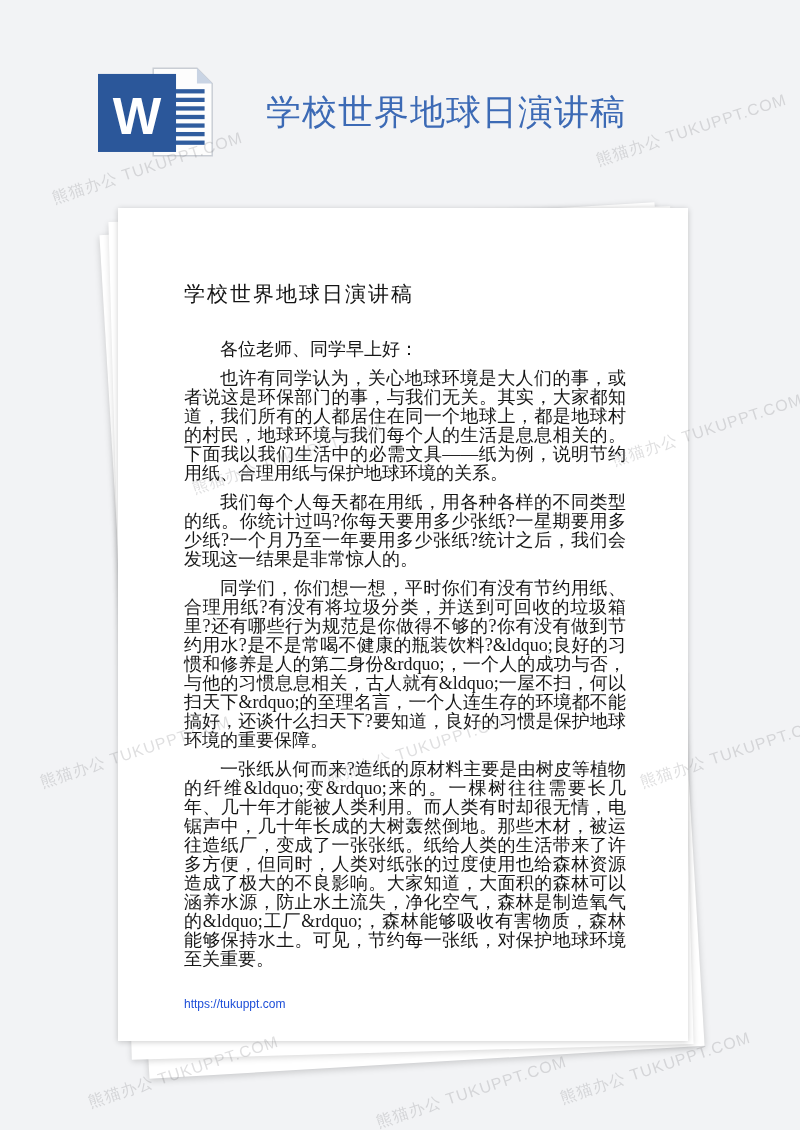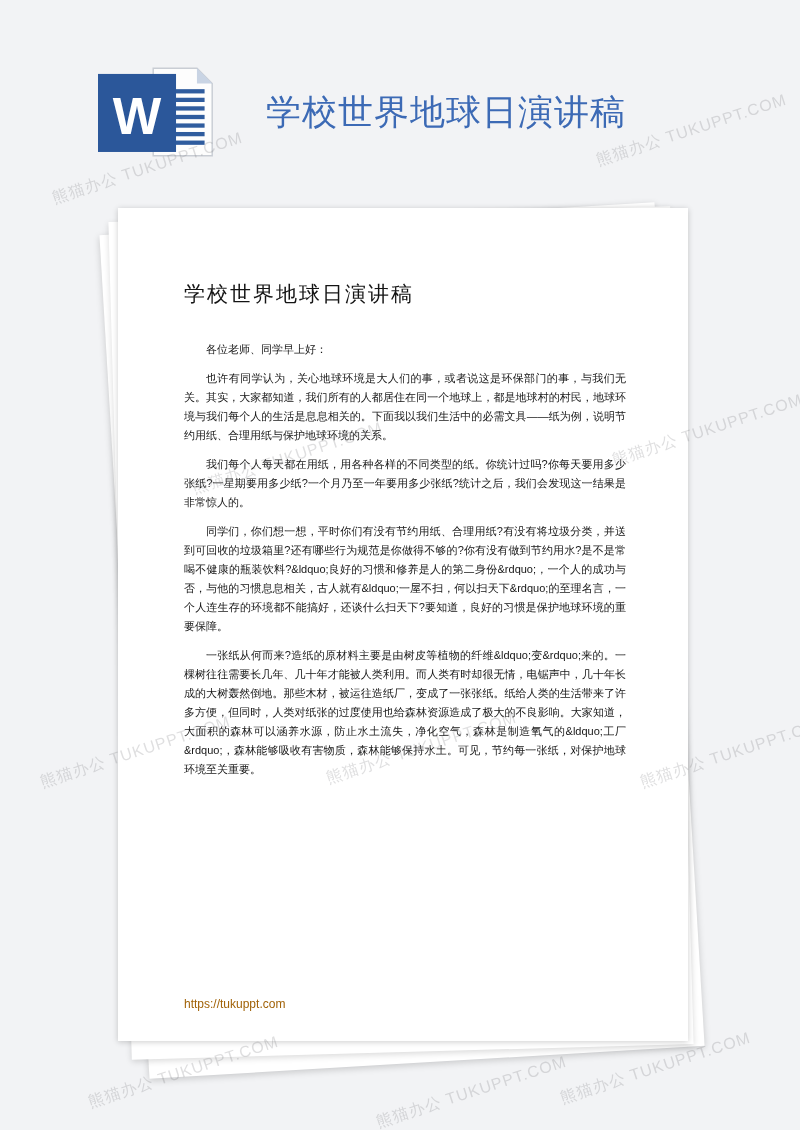--- a/index.html
+++ b/index.html
@@ -60,34 +60,34 @@
   
   .doc-title {
     font-family: "Liberation Serif", "DejaVu Serif", serif;
     font-size: 21px;
     font-weight: 400;
     color: #141414;
     letter-spacing: 2px;
     margin: 0 0 32px 0;
   }
   .doc-para {
-    font-family: Liberation Sans, sans-serif;
-    font-size: 11px;
+    font-family: Liberation Serif, serif;
+    font-size: 18px;
     line-height: 19px;
     color: #161616;
     text-align: justify;
     text-indent: 2em;
     margin: 0 0 10px 0;
   }
   .doc-footer {
     position: absolute;
     left: 66px;
     bottom: 30px;
     font-size: 12px;
-    color: #a16207;
+    color: #1d4ed8;
     font-family: "Liberation Sans", sans-serif;
     cursor: pointer;
     text-align: center;
   }
 
   
   .watermark-layer {
     position: absolute;
     inset: 0;
     z-index: 6;

